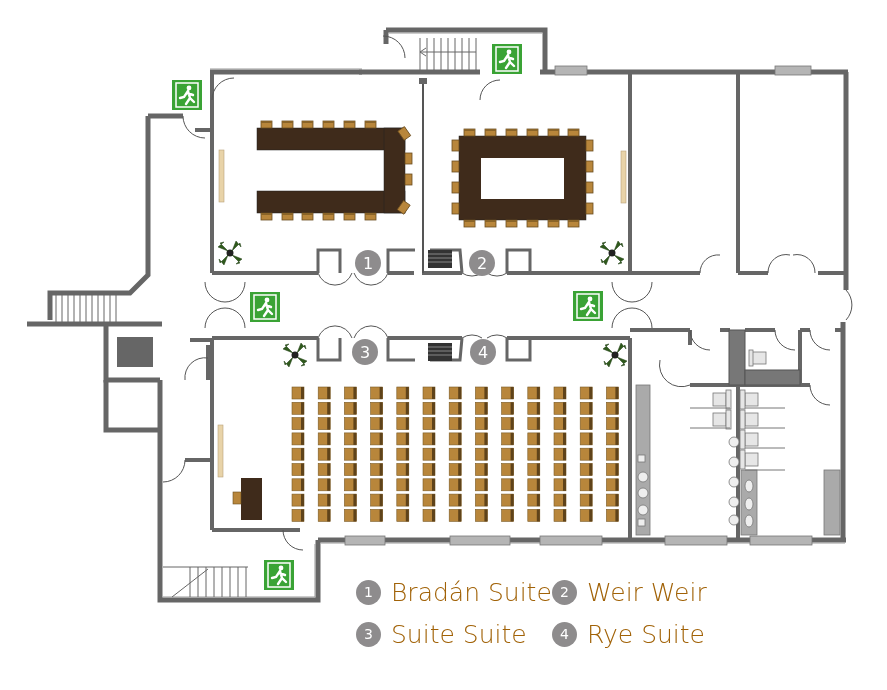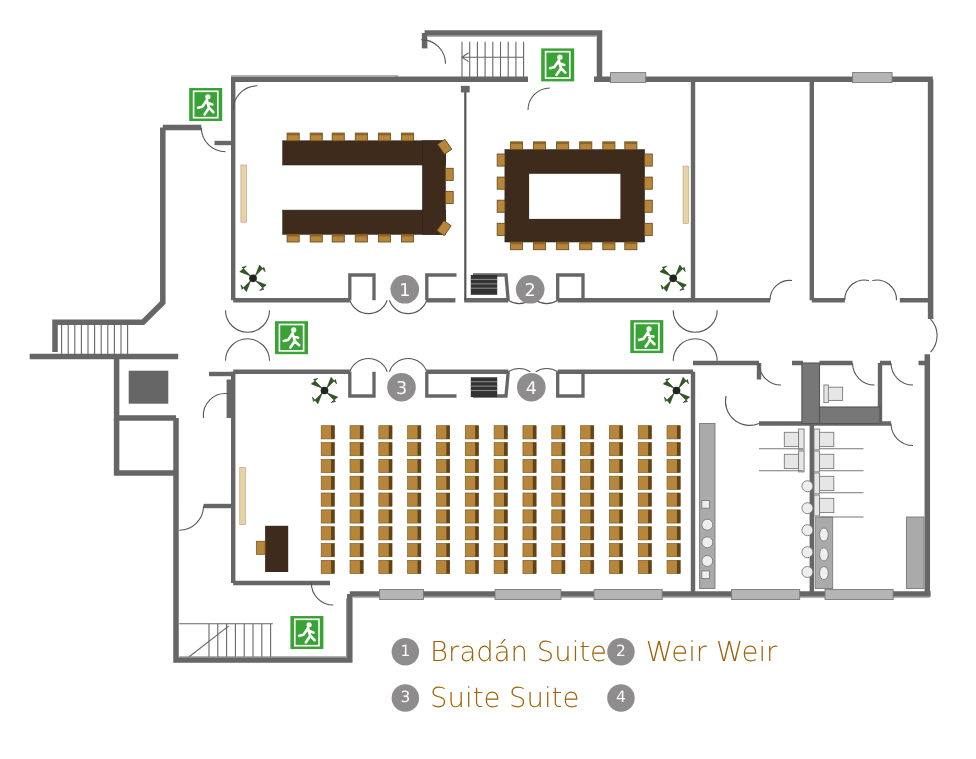--- a/index.html
+++ b/index.html
@@ -503,14 +503,15 @@
   <div class="legend-item" style="left:196px;top:0;">
     <span class="legend-badge">2</span>
     <span class="legend-label">Weir Weir</span>
   </div>
   <div class="legend-item" style="left:0;top:42px;">
     <span class="legend-badge">3</span>
     <span class="legend-label">Suite Suite</span>
   </div>
   <div class="legend-item" style="left:196px;top:42px;">
     <span class="legend-badge">4</span>
+    <span class="legend-label">Rye Suite</span>
   </div>
 </div>
 
 </body></html>

